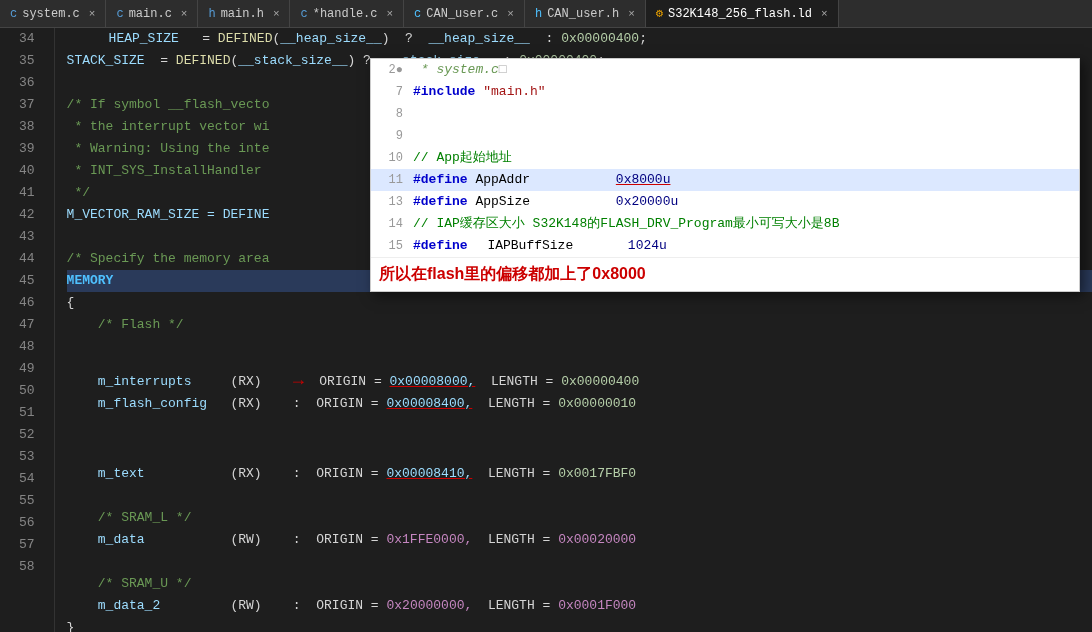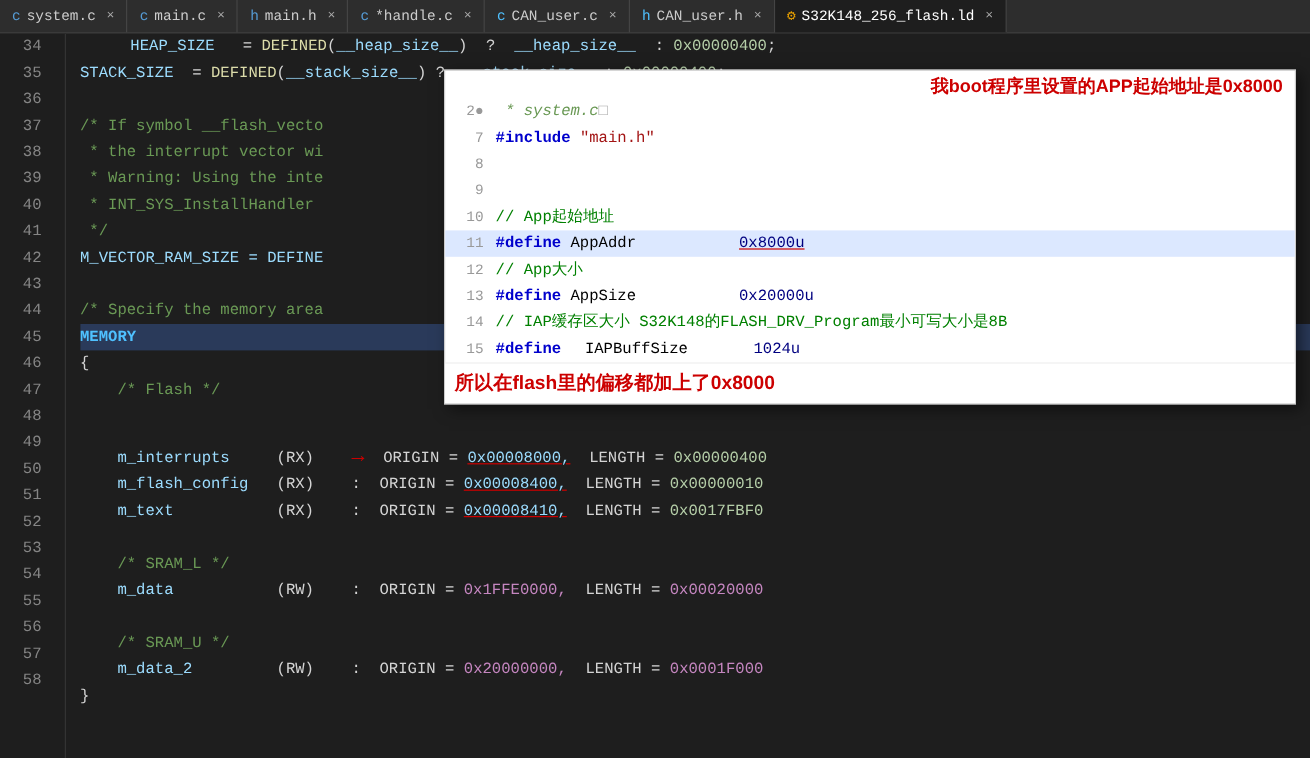--- a/index.html
+++ b/index.html
@@ -300,21 +300,21 @@
 
         <div class="code-line">
           <span style="color:#9cdcfe;">    m_flash_config</span>
           <span style="color:#d4d4d4;">   (RX)    :  ORIGIN = </span>
           <span style="color:#9cdcfe; text-decoration: underline; text-decoration-color: #cc0000;">0x00008400,</span>
           <span style="color:#d4d4d4;">  LENGTH = </span>
           <span style="color:#b5cea8;">0x00000010</span>
         </div>
 
         <div class="code-line">
-          <span style="color:#9cdcfe;">    m_text</span>
+          <span style="color:#9cdcfe;margin-top:48px;">    m_text</span>
           <span style="color:#d4d4d4;">           (RX)    :  ORIGIN = </span>
           <span style="color:#9cdcfe; text-decoration: underline; text-decoration-color: #cc0000;">0x00008410,</span>
           <span style="color:#d4d4d4;">  LENGTH = </span>
           <span style="color:#b5cea8;">0x0017FBF0</span>
         </div>
 
         <div class="code-line"><span>&nbsp;</span></div>
 
         <div class="code-line">
           <span style="color:#6a9955;">    /* SRAM_L */</span>
@@ -347,21 +347,20 @@
         </div>
 
         <div class="code-line"><span>&nbsp;</span></div>
 
       </div>
     </div>
   </div>
 
   <div class="popup-overlay">
 
-    <div class="annotation-red-top" style="color:#cc0000; font-family:'Microsoft YaHei',sans-serif; font-size:15px; font-weight:bold; text-align:right; padding:4px 10px 0 0;">我boot程序里设置的APP起始地址是0x8000</div>
 
     <div class="popup-line">
       <span class="popup-linenum" style="color:#999; min-width:28px; text-align:right; margin-right:10px;">2●</span>
       <span style="color:#6a9955; font-style:italic;"> * system.c</span>
       <span style="color:#aaa;">□</span>
     </div>
 
     <div class="popup-line">
       <span class="popup-linenum" style="color:#999; min-width:28px; text-align:right; margin-right:10px;">7</span>
       <span style="color:#0000cc; font-weight:bold;">#include</span>
@@ -384,24 +383,20 @@
       <span style="color:#008000;">// App起始地址</span>
     </div>
 
     <div class="popup-line highlighted-line">
       <span class="popup-linenum" style="color:#999; min-width:28px; text-align:right; margin-right:10px;">11</span>
       <span style="color:#0000cc; font-weight:bold;">#define</span>
       <span style="color:#000;"> AppAddr           </span>
       <span style="color:#000080; text-decoration:underline; text-decoration-color:#cc0000;">0x8000u</span>
     </div>
 
-    <div class="popup-line">
-      <span class="popup-linenum" style="color:#999; min-width:28px; text-align:right; margin-right:10px;">12</span>
-      <span style="color:#008000;">// App大小</span>
-    </div>
 
     <div class="popup-line">
       <span class="popup-linenum" style="color:#999; min-width:28px; text-align:right; margin-right:10px;">13</span>
       <span style="color:#0000cc; font-weight:bold;">#define</span>
       <span style="color:#000;"> AppSize           </span>
       <span style="color:#000080;">0x20000u</span>
     </div>
 
     <div class="popup-line">
       <span class="popup-linenum" style="color:#999; min-width:28px; text-align:right; margin-right:10px;">14</span>

